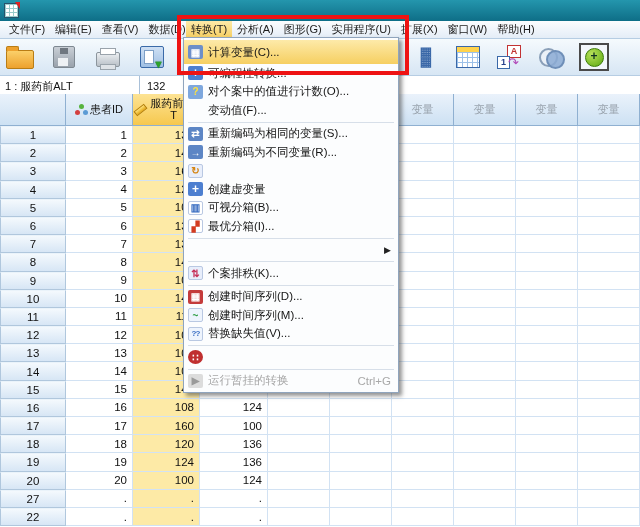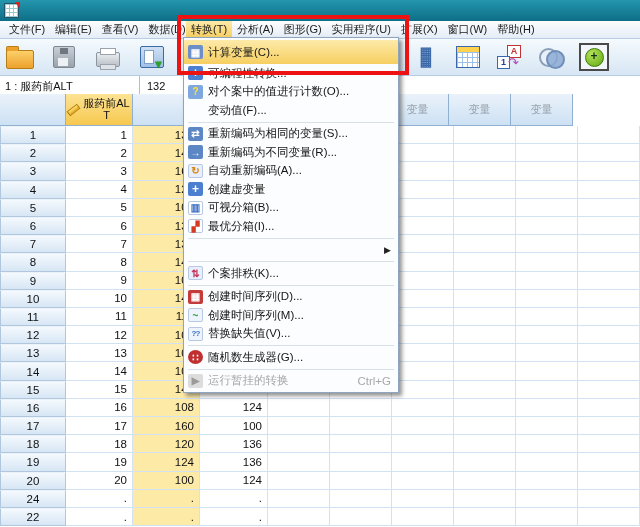--- a/index.html
+++ b/index.html
@@ -150,21 +150,20 @@
           <div class="dd-item">
             <span class="dd-icon i-rsame">⇄</span>
             <span>重新编码为相同的变量(S)...</span>
           </div>
           <div class="dd-item">
             <span class="dd-icon i-rdiff">→</span>
             <span>重新编码为不同变量(R)...</span>
           </div>
           <div class="dd-item">
             <span class="dd-icon i-auto">↻</span>
-            <span>自动重新编码(A)...</span>
           </div>
           <div class="dd-item">
             <span class="dd-icon i-plus">+</span>
             <span>创建虚变量</span>
           </div>
           <div class="dd-item">
             <span class="dd-icon i-vbin">▥</span>
             <span>可视分箱(B)...</span>
           </div>
           <div class="dd-item">
@@ -190,21 +189,20 @@
             <span class="dd-icon i-ts">~</span>
             <span>创建时间序列(M)...</span>
           </div>
           <div class="dd-item">
             <span class="dd-icon i-miss">??</span>
             <span>替换缺失值(V)...</span>
           </div>
           <div class="dd-sep"></div>
           <div class="dd-item">
             <span class="dd-icon i-rand">∷</span>
-            <span>随机数生成器(G)...</span>
           </div>
           <div class="dd-sep"></div>
           <div class="dd-item disabled">
             <span class="dd-icon i-run">▶</span>
             <span>运行暂挂的转换</span>
             <span class="dd-shortcut">Ctrl+G</span>
           </div>
         </div><div class="redbox"></div></span>
       <span class="menu-item">分析(A)</span>
       <span class="menu-item">图形(G)</span>
@@ -259,20 +257,24 @@
   </div>
 
   <div class="cellref">
     <div class="cellref-label">1 : 服药前ALT</div>
     <div class="cellref-value">132</div>
   </div>
 
   <div class="grid">
     <div class="grid-header">
         <div class="hcell" style="width: 66px;"></div>
+        <div class="hcell" style="width: 67px;">
+          <span class="nominal-variable-icon"></span>
+          <span class="htext">患者ID</span>
+        </div>
         <div class="hcell sel" style="width: 67px;">
           <span class="scale-variable-icon"></span>
           <span class="htext">服药前ALT</span>
         </div>
         <div class="hcell" style="width: 68px;"></div>
         <div class="hcell" style="width: 62px;"></div>
         <div class="hcell" style="width: 62px;"></div>
         <div class="hcell placeholder" style="width: 62px;">
           <span class="htext">变量</span>
         </div>
@@ -521,21 +523,21 @@
           <div class="cell ycol" style="width: 67px;">100</div>
           <div class="cell" style="width: 68px;">124</div>
           <div class="cell" style="width: 62px;"></div>
           <div class="cell" style="width: 62px;"></div>
           <div class="cell" style="width: 62px;"></div>
           <div class="cell" style="width: 62px;"></div>
           <div class="cell" style="width: 62px;"></div>
           <div class="cell" style="width: 62px;"></div>
         </div>
         <div class="grid-row">
-          <div class="cell rownum" style="width: 66px;">24</div>
+          <div class="cell rownum" style="width: 66px;">27</div>
           <div class="cell" style="width: 67px;">.</div>
           <div class="cell ycol" style="width: 67px;">.</div>
           <div class="cell" style="width: 68px;">.</div>
           <div class="cell" style="width: 62px;"></div>
           <div class="cell" style="width: 62px;"></div>
           <div class="cell" style="width: 62px;"></div>
           <div class="cell" style="width: 62px;"></div>
           <div class="cell" style="width: 62px;"></div>
           <div class="cell" style="width: 62px;"></div>
         </div>

